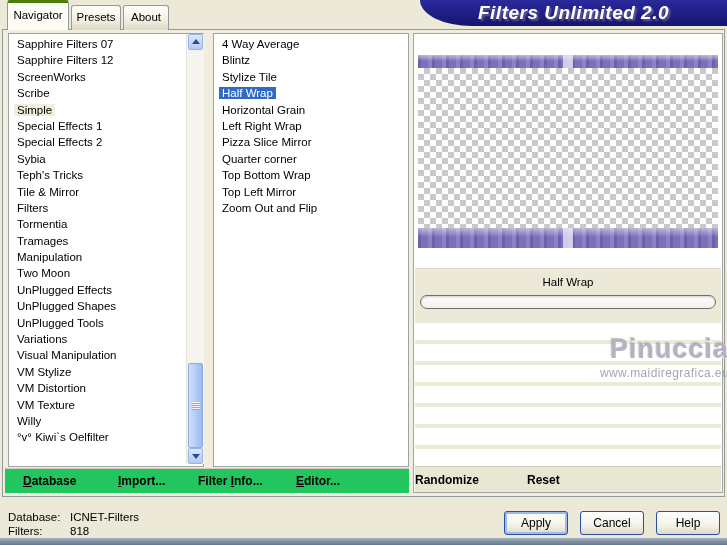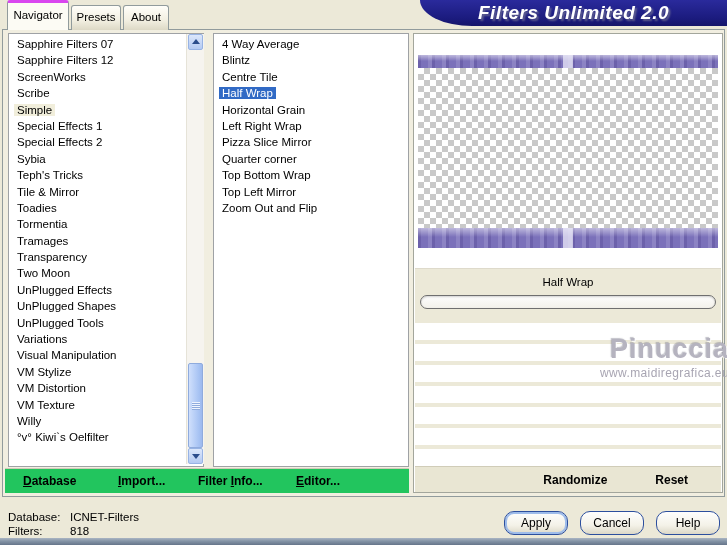--- a/index.html
+++ b/index.html
@@ -20,21 +20,21 @@
     text-shadow:2px 2px 2px rgba(130,130,150,.65);
   }
   .tab{
     position:absolute;box-sizing:border-box;z-index:4;
     border:1px solid #919b9c;border-bottom:none;border-radius:3px 3px 0 0;
     text-align:center;
     background:linear-gradient(180deg,#fffef9 0%,#f2efe1 60%,#ddd9c6 100%);
   }
   .tab.active{
     left:7px;top:0;width:62px;height:30px;line-height:24px;
-    background:#fcfbf4;border-top:3px solid #d946ef;z-index:6;
+    background:#fcfbf4;border-top:3px solid #4d7c0f;z-index:6;
   }
   .tab.inactive1{left:71px;top:5px;width:50px;height:25px;line-height:23px;}
   .tab.inactive2{left:123px;top:5px;width:46px;height:25px;line-height:23px;}
   
   #panel{
     position:absolute;left:2px;top:29px;width:723px;height:468px;box-sizing:border-box;
     background:#f1eee0;border:1px solid #919b9c;
   }
   .listbox{
     position:absolute;top:33px;width:196px;height:434px;box-sizing:border-box;
@@ -107,38 +107,38 @@
   }
   .watermark{position:absolute;top:11px;left:8px;width:100%;text-align:right;}
   .wm-name{
     font-size:27px;font-weight:bold;color:#b5b3bf;letter-spacing:1px;
     text-shadow:1px 1px 0 rgba(255,255,255,.9),-1px -1px 1px rgba(120,120,135,.45);
   }
   .wm-url{font-size:12px;color:#a8a5b2;margin-top:1px;letter-spacing:.4px;}
   .rand-bar{
     position:absolute;left:1px;top:432px;width:306px;height:26px;box-sizing:border-box;
     background:#e9e6d3;border-top:1px solid #d0ccb8;
-    display:flex;align-items:center;justify-content:flex-end;gap:48px;padding-right:33px;
+    display:flex;align-items:center;gap:48px;padding-right:33px;
     font-weight:bold;font-size:12px;
   }
   
   .toolbar{
     position:absolute;left:5px;top:468px;width:404px;height:25px;box-sizing:border-box;
     background:#22c55e;border-top:1px solid #d0ccb8;
   }
   .tb-btn{position:absolute;top:0;line-height:24px;font-weight:bold;font-size:12px;white-space:nowrap;}
   .tb-btn .key{text-decoration:underline;}
   #tb-0{left:18px;} #tb-1{left:113px;} #tb-2{left:193px;} #tb-3{left:291px;}
   
   .status{position:absolute;line-height:14px;}
   #st-db-l{left:8px;top:510px;} #st-db-v{left:70px;top:510px;}
   #st-fl-l{left:8px;top:524px;} #st-fl-v{left:70px;top:524px;}
   .xp-btn{
     position:absolute;top:511px;width:64px;height:24px;box-sizing:border-box;
-    border:1px solid #2c4f9e;border-radius:10px;
+    border:1px solid #2c4f9e;border-radius:3px;
     background:linear-gradient(180deg,#fefefe 0%,#f4f2e8 60%,#dcd8c8 100%);
     text-align:center;line-height:22px;font-size:12px;
   }
   #btn-apply{left:504px;box-shadow:inset 0 0 0 2px #9ebcea;}
   #btn-cancel{left:580px;}
   #btn-help{left:656px;}
   .bottom-strip{
     position:absolute;left:0;top:538px;width:727px;height:7px;
     background:linear-gradient(180deg,#aab5c3 0%,#8494a6 45%,#66758a 100%);
   }
@@ -159,24 +159,24 @@
       <div class="list-row"><span>Sapphire Filters 07</span></div>
       <div class="list-row"><span>Sapphire Filters 12</span></div>
       <div class="list-row"><span>ScreenWorks</span></div>
       <div class="list-row"><span>Scribe</span></div>
       <div class="list-row"><span class="sel-pale">Simple</span></div>
       <div class="list-row"><span>Special Effects 1</span></div>
       <div class="list-row"><span>Special Effects 2</span></div>
       <div class="list-row"><span>Sybia</span></div>
       <div class="list-row"><span>Teph's Tricks</span></div>
       <div class="list-row"><span>Tile &amp; Mirror</span></div>
-      <div class="list-row"><span>Toadies</span></div>
+      <div class="list-row"><span>Filters</span></div>
       <div class="list-row"><span>Tormentia</span></div>
       <div class="list-row"><span>Tramages</span></div>
-      <div class="list-row"><span>Transparency</span></div>
+      <div class="list-row"><span>Manipulation</span></div>
       <div class="list-row"><span>Two Moon</span></div>
       <div class="list-row"><span>UnPlugged Effects</span></div>
       <div class="list-row"><span>UnPlugged Shapes</span></div>
       <div class="list-row"><span>UnPlugged Tools</span></div>
       <div class="list-row"><span>Variations</span></div>
       <div class="list-row"><span>Visual Manipulation</span></div>
       <div class="list-row"><span>VM Stylize</span></div>
       <div class="list-row"><span>VM Distortion</span></div>
       <div class="list-row"><span>VM Texture</span></div>
       <div class="list-row"><span>Willy</span></div>
@@ -190,21 +190,21 @@
         <div class="grip"></div>
       </div>
     <div class="sb-btn down">
         <div class="tri down"></div>
       </div>
   </div>
 
   <div class="listbox" id="flt-list">
       <div class="list-row"><span>4 Way Average</span></div>
       <div class="list-row"><span>Blintz</span></div>
-      <div class="list-row"><span>Centre Tile</span></div>
+      <div class="list-row"><span>Stylize Tile</span></div>
       <div class="list-row"><span class="sel-blue">Half Wrap</span></div>
       <div class="list-row"><span>Horizontal Grain</span></div>
       <div class="list-row"><span>Left Right Wrap</span></div>
       <div class="list-row"><span>Pizza Slice Mirror</span></div>
       <div class="list-row"><span>Quarter corner</span></div>
       <div class="list-row"><span>Top Bottom Wrap</span></div>
       <div class="list-row"><span>Top Left Mirror</span></div>
       <div class="list-row"><span>Zoom Out and Flip</span></div>
     </div>
 

